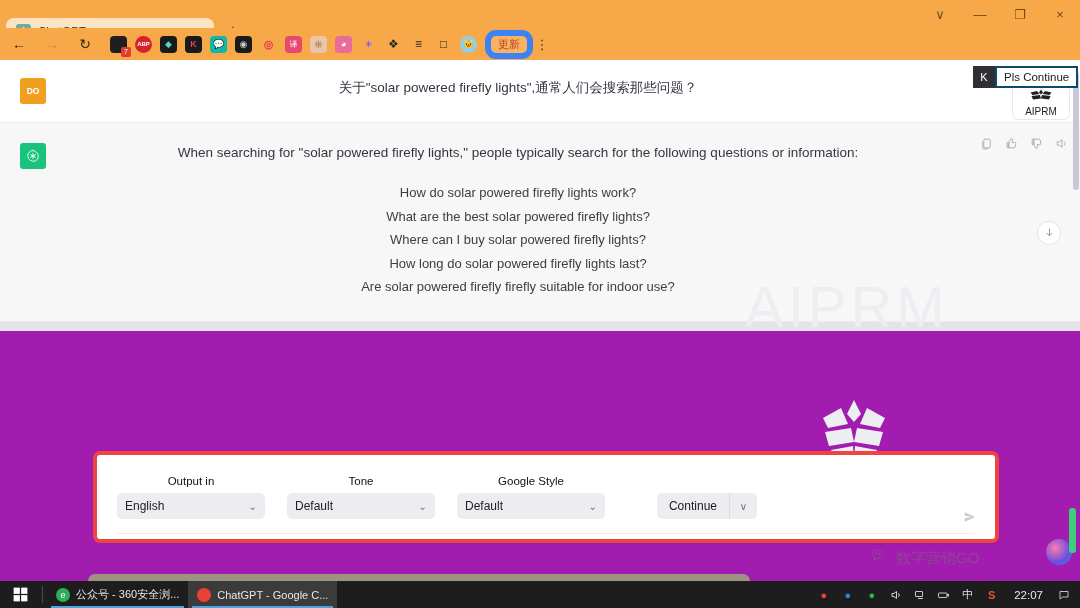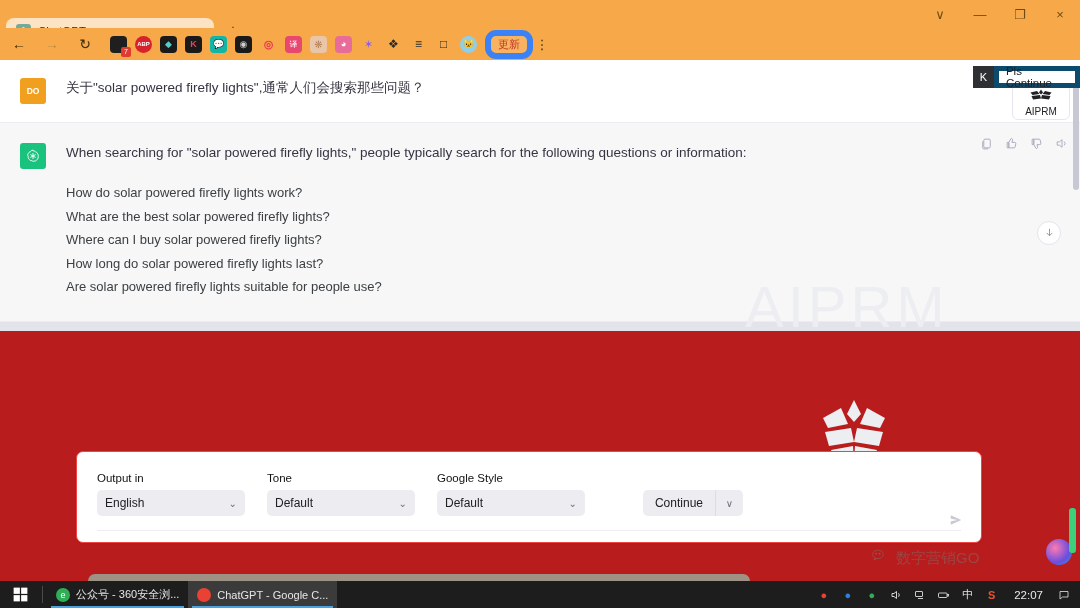--- a/index.html
+++ b/index.html
@@ -73,21 +73,21 @@
     min-width: 10px; height: 10px; border-radius: 2px; text-align: center;
   }
   .update-pill {
     margin-left: 8px; border: 6px solid #3b82f6; border-radius: 11px;
     color: #c0392b; font-size: 11px; padding: 1px 7px; background: rgba(255,255,255,.12);
   }
   .kebab { width: 18px; display: flex; align-items: center; justify-content: center;
            color: #3c2a08; font-size: 13px; letter-spacing: 0; }
 
   
-  .page { position: absolute; left: 0; top: 60px; width: 1080px; height: 521px; background: #b91c1c; overflow: hidden; }
+  .page { position: absolute; left: 0; top: 60px; width: 1080px; height: 521px; background: #a21caf; overflow: hidden; text-align: center; }
 
   .msg { display: flex; padding: 18px 0 18px 0; position: relative; }
   .msg-user { background: #ffffff; }
   .msg-bot  { background: #f7f7f8; border-top: 1px solid #ececf1; border-bottom: 1px solid #ececf1; }
   .avatar { width: 26px; height: 26px; border-radius: 3px; margin-left: 20px; flex: 0 0 auto;
             display: flex; align-items: center; justify-content: center;
             font-size: 8.5px; font-weight: 700; color: #fff; }
   .avatar-user { background: #f0a01e; }
   .avatar-bot  { background: #19c37d; }
   .msg-body { margin-left: 20px; flex: 1 1 auto; padding-right: 110px; }
@@ -115,22 +115,22 @@
   .regen-row { display: flex; justify-content: center; margin-top: 16px; }
   .regen {
     display: flex; align-items: center; gap: 7px;
     border: 1px solid #e3e3e3; border-radius: 5px; background: #fff;
     padding: 6px 12px; font-size: 12.5px; color: #40414f;
     box-shadow: 0 1px 2px rgba(0,0,0,.04);
   }
 
   
   .aiprm-panel {
-    position: absolute; left: 76px; top: 391px; width: 906px; height: 92px;
-    background: #fff; border: 1px solid #ef4444; border-radius: 7px;
+    position: absolute; left: 93px; top: 391px; width: 906px; height: 92px;
+    background: #fff; border: 4px solid #ef4444; border-radius: 7px;
     box-shadow: 0 1px 3px rgba(0,0,0,.05);
   }
   .fields { display: flex; align-items: flex-end; gap: 22px; padding: 20px 0 0 20px; }
   .field-label { font-size: 11.5px; color: #111; margin-bottom: 6px; }
   .select {
     width: 148px; height: 26px; background: #ececf1; border-radius: 5px;
     display: flex; align-items: center; padding: 0 8px;
     font-size: 12px; color: #202123;
   }
   .select .caret { margin-left: auto; color: #6e6e80; font-size: 10px; }
@@ -151,21 +151,21 @@
     background: #9e9284; border-radius: 7px;
     display: flex; align-items: center; justify-content: center;
   }
 
   
   .pls-continue {
     position: absolute; left: 973px; top: 66px; display: flex; align-items: stretch; height: 22px;
     z-index: 6;
   }
   .pls-k { width: 22px; background: #2f3033; color: #fff; display: flex; align-items: center; justify-content: center; font-size: 11px; }
-  .pls-label { background: #fff; border: 5px solid #0c4a6e; display: flex; align-items: center;
+  .pls-label { background: #fff; border: 2px solid #0c4a6e; display: flex; align-items: center;
                padding: 0 7px; font-size: 11.5px; color: #202123; }
   .aiprm-badge {
     position: absolute; left: 1012px; top: 84px; width: 58px; height: 36px;
     background: #fff; border: 1px solid #e6e6ef; border-radius: 6px;
     display: flex; flex-direction: column; align-items: center; justify-content: center; gap: 1px;
     z-index: 5;
   }
   .aiprm-badge .lbl { font-size: 10px; color: #202123; }
 
   .scroll-down {
@@ -282,21 +282,21 @@
           <path d="M12 7.5v9M8 9.8l8 4.4M16 9.8l-8 4.4"></path>
         </svg>
       </div>
       <div class="msg-body">
         <div class="msg-text">When searching for "solar powered firefly lights," people typically search for the following questions or information:</div>
         <div class="qlist">
           <div class="qitem">How do solar powered firefly lights work?</div>
           <div class="qitem">What are the best solar powered firefly lights?</div>
           <div class="qitem">Where can I buy solar powered firefly lights?</div>
           <div class="qitem">How long do solar powered firefly lights last?</div>
-          <div class="qitem">Are solar powered firefly lights suitable for people use?</div>
+          <div class="qitem">Are solar powered firefly firefly suitable for indoor use?</div>
         </div>
       </div>
       <div class="msg-actions">
         <span>
           <svg width="13" height="13" viewBox="0 0 24 24" fill="none" stroke="#acacbe" stroke-width="1.8">
               <rect x="7" y="4" width="12" height="16" rx="2"></rect>
               <path d="M5 8v12a2 2 0 002 2h8"></path>
             </svg>
         </span>
         <span>

